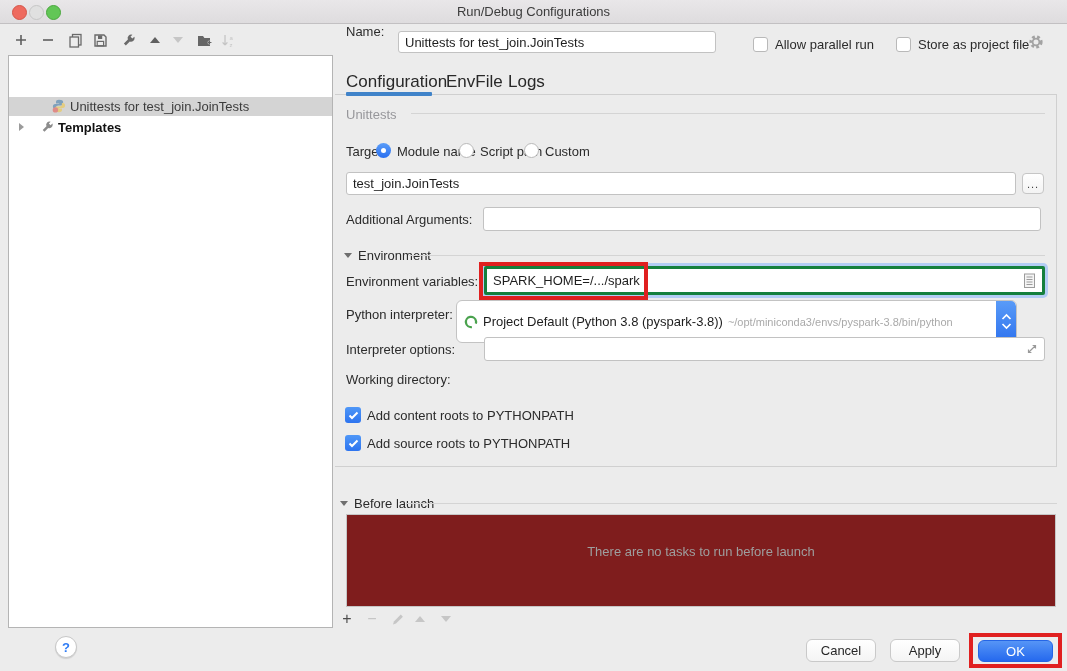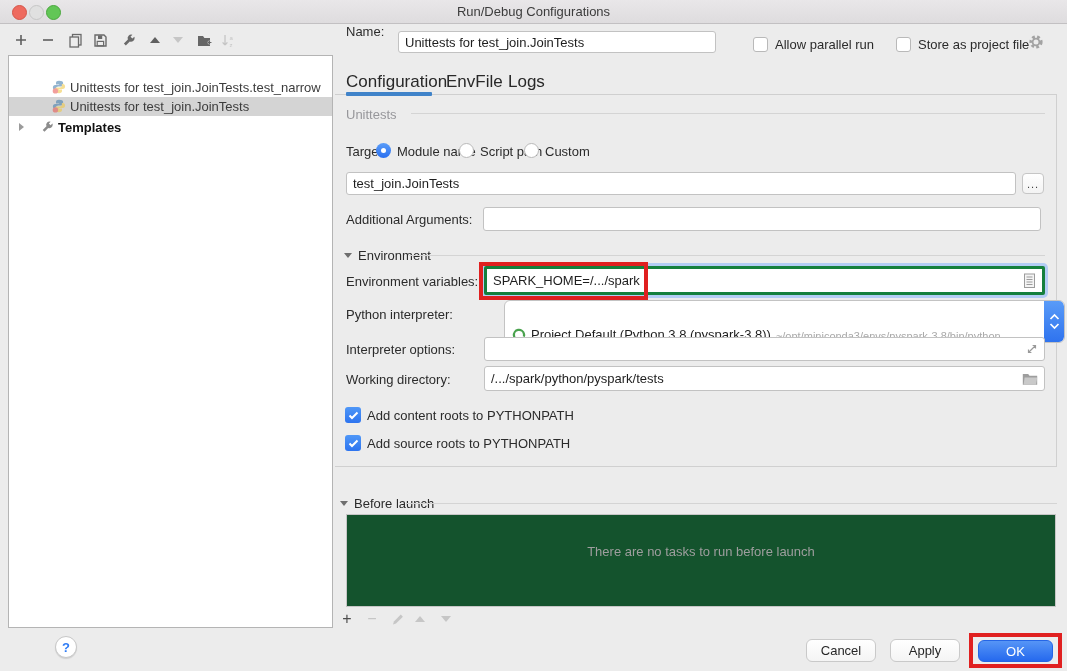--- a/index.html
+++ b/index.html
@@ -53,21 +53,21 @@
   .cb.on{border:none;background:linear-gradient(#4f97f7,#2d74ef);display:flex;align-items:center;justify-content:center;}
   
   .btn{position:absolute;background:linear-gradient(#ffffff,#f4f4f4);border:1px solid #c9c9c9;border-radius:6px;
        font-size:13px;color:#262626;display:flex;align-items:center;justify-content:center;box-sizing:border-box;}
   .btn-primary{background:linear-gradient(#5695f6,#2569ee);border:1px solid #2465e6;color:#fff;}
   .browse{position:absolute;left:1022px;top:173px;width:22px;height:21px;background:linear-gradient(#fff,#f3f3f3);
           border:1px solid #c6c6c6;border-radius:4px;font-size:11px;color:#444;display:flex;align-items:center;justify-content:center;box-sizing:border-box;}
   
   .redbox{position:absolute;border:4px solid #e02020;box-sizing:border-box;pointer-events:none;}
   
-  .blbox{position:absolute;left:346px;top:514px;width:710px;height:93px;background:#14532d;border:1px solid #c6c6c6;box-sizing:border-box;}
+  .blbox{position:absolute;left:346px;top:514px;width:710px;height:93px;background:#7f1d1d;border:1px solid #c6c6c6;box-sizing:border-box;}
   .blhint{padding-top:29px;text-align:center;font-size:13px;color:#9e9e9e;}
   .help{position:absolute;left:55px;top:636px;width:22px;height:22px;border-radius:50%;background:#fff;border:1px solid #c8c8c8;
         box-shadow:0 1px 1px rgba(0,0,0,.12);display:flex;align-items:center;justify-content:center;
         font-size:13px;font-weight:bold;color:#2f7cf5;box-sizing:border-box;}
   .mono-dots{letter-spacing:1px;}
   .pathtxt{font-size:11px;color:#a9a9a9;margin-left:5px;}
   .blt{position:absolute;top:611px;width:16px;height:16px;display:flex;align-items:center;justify-content:center;}
   .plus-dark{font-size:16px;color:#4d4d4d;line-height:16px;}
   .minus-dis{font-size:16px;color:#c4c4c4;line-height:16px;}
   svg{display:block;}
@@ -141,30 +141,20 @@
     <span>
         <svg width="15" height="15" viewBox="0 0 15 15">
           <path d="M4 2v10M4 12l-2.4-2.6M4 12l2.4-2.6" stroke="#c5c5c5" stroke-width="1.3" fill="none"></path>
           <text x="8.5" y="6.5" font-size="6" fill="#c5c5c5">a</text>
           <text x="8.5" y="13.5" font-size="6" fill="#c5c5c5">z</text>
         </svg>
       </span>
   </span>
 
   <div class="tree">
-    <div class="trow" style="top:22px;">
-      <span class="ticn fade" style="left:43px;">
-        <svg width="14" height="14" viewBox="0 0 14 14">
-            <path d="M7 .8C4.9.8 4 1.7 4 3v1.4h3.2v.6H3.1C1.7 5 .9 6 .9 7.4S1.7 9.9 3.1 9.9h1V8.4c0-1.2 1-2 2.2-2h2.9c1.1 0 1.9-.9 1.9-2V3C11.1 1.7 9.8.8 7 .8z" fill="#3b78a9"></path>
-            <path d="M7 13.2c2.1 0 3-.9 3-2.2V9.6H6.8V9h4.1c1.4 0 2.2-1 2.2-2.4S12.3 4.1 10.9 4.1h-1v1.5c0 1.2-1 2-2.2 2H4.8c-1.1 0-1.9.9-1.9 2V11c0 1.3 1.3 2.2 4.1 2.2z" fill="#f0c63f"></path>
-            <circle cx="3.4" cy="10.9" r="2.7" fill="#e8504a"></circle>
-          </svg>
-      </span>
-      <span class="txt" style="left:61px;">Unittests for test_join.JoinTests.test_narrow</span>
-    </div>
     <div class="trow sel" style="top:41px;">
       <span class="ticn fade" style="left:43px;">
         <svg width="14" height="14" viewBox="0 0 14 14">
             <path d="M7 .8C4.9.8 4 1.7 4 3v1.4h3.2v.6H3.1C1.7 5 .9 6 .9 7.4S1.7 9.9 3.1 9.9h1V8.4c0-1.2 1-2 2.2-2h2.9c1.1 0 1.9-.9 1.9-2V3C11.1 1.7 9.8.8 7 .8z" fill="#3b78a9"></path>
             <path d="M7 13.2c2.1 0 3-.9 3-2.2V9.6H6.8V9h4.1c1.4 0 2.2-1 2.2-2.4S12.3 4.1 10.9 4.1h-1v1.5c0 1.2-1 2-2.2 2H4.8c-1.1 0-1.9.9-1.9 2V11c0 1.3 1.3 2.2 4.1 2.2z" fill="#f0c63f"></path>
             <circle cx="3.4" cy="10.9" r="2.7" fill="#e8504a"></circle>
           </svg>
       </span>
       <span class="txt" style="left:61px;">Unittests for test_join.JoinTests</span>
     </div>
@@ -229,21 +219,21 @@
     <span>SPARK_HOME=/.../spark</span>
     <span class="in-icon">
       <svg width="13" height="16" viewBox="0 0 13 16">
           <rect x="1.5" y="1" width="10" height="13.5" fill="#f4f4f4" stroke="#9b9b9b"></rect>
           <path d="M3.5 4h6M3.5 6.5h6M3.5 9h6M3.5 11.5h6" stroke="#9b9b9b"></path>
         </svg>
     </span>
   </div>
 
   <span class="lbl" style="left:346px;top:307px;">Python interpreter:</span>
-  <div class="combo" style="left:504px;top:300px;width:561px;height:43px;align-items:flex-end;">
+  <div class="combo" style="left:456px;top:300px;width:561px;height:43px;">
     <span style="margin:0 5px 0 3px;display:flex;">
       <svg width="14" height="14" viewBox="0 0 14 14">
           <circle cx="7" cy="7" r="5.1" fill="none" stroke="#4aa24e" stroke-width="2.3" stroke-dasharray="26 7" transform="rotate(80 7 7)"></circle>
         </svg>
     </span>
     <span style="font-size:13px;color:#1d1d1d;">Project Default (Python 3.8 (pyspark-3.8))</span>
     <span class="pathtxt">~/opt/miniconda3/envs/pyspark-3.8/bin/python</span>
     <span class="stepper">
       <svg width="13" height="17" viewBox="0 0 13 17">
           <path d="M2.5 6 6.5 2l4 4" fill="none" stroke="#fff" stroke-width="1.7"></path>
@@ -256,29 +246,20 @@
   <div class="field" style="left:484px;top:337px;width:561px;height:24px;">
     <span></span>
     <span class="in-icon">
       <svg width="12" height="12" viewBox="0 0 12 12">
           <path d="M2.5 9.5 9.5 2.5M6.6 2.5h2.9v2.9M5.4 9.5H2.5V6.6" fill="none" stroke="#9a9a9a" stroke-width="1.2"></path>
         </svg>
     </span>
   </div>
 
   <span class="lbl" style="left:346px;top:372px;">Working directory:</span>
-  <div class="field" style="left:484px;top:366px;width:561px;height:25px;">
-    <span>/.../spark/python/pyspark/tests</span>
-    <span class="in-icon">
-      <svg width="16" height="13" viewBox="0 0 16 13">
-          <path d="M.8 1.5h5.4l1.3 1.8h7.7v9H.8z" fill="#9e9e9e"></path>
-          <path d="M2.6 5h12.6l-1.2 7.3H1.6z" fill="#c9c9c9"></path>
-        </svg>
-    </span>
-  </div>
 
   <span class="cb on" style="left:345px;top:407px;width:16px;height:16px;">
     <svg width="11" height="9" viewBox="0 0 11 9">
         <path d="M1.5 4.5 4 7 9.5 1.5" fill="none" stroke="#fff" stroke-width="2"></path>
       </svg>
   </span>
   <span class="lbl" style="left:367px;top:408px;">Add content roots to PYTHONPATH</span>
   <span class="cb on" style="left:345px;top:435px;width:16px;height:16px;">
     <svg width="11" height="9" viewBox="0 0 11 9">
         <path d="M1.5 4.5 4 7 9.5 1.5" fill="none" stroke="#fff" stroke-width="2"></path>

